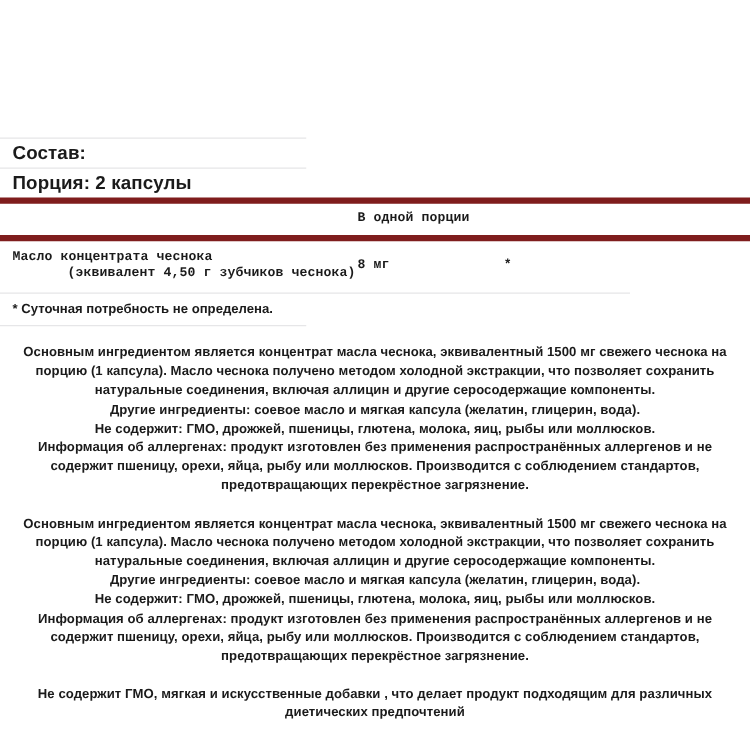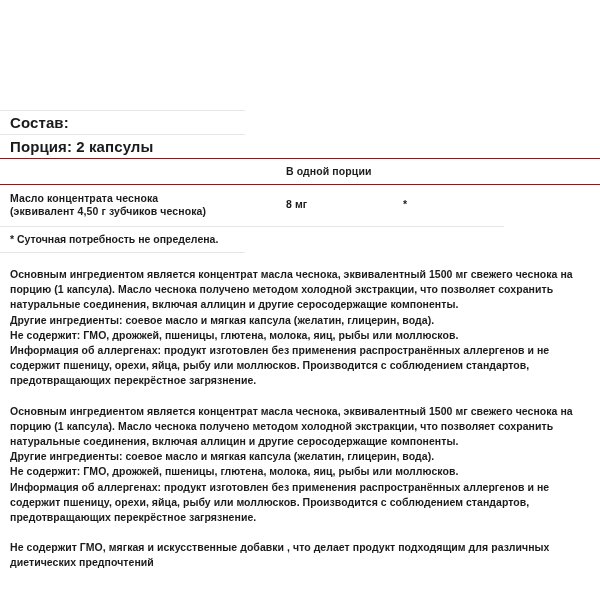--- a/index.html
+++ b/index.html
@@ -45,27 +45,28 @@
     font-weight: 700;
     line-height: 13px;
     letter-spacing: 0.1px;
   }
 
   
   .facts-row-wide {
     width: 600px;
     box-sizing: border-box;
     padding: 5px 0 5px 10px;
-    border-top: 1px solid #7f1d1d;
+    border-top: 5px solid #7f1d1d;
     display: flex;
     align-items: flex-start;
     font-size: 10.5px;
     font-weight: 700;
     line-height: 13px;
     letter-spacing: 0.1px;
+    font-family: Liberation Mono, monospace;
   }
 
   .facts-row-wide.header-row {
     padding-top: 6px;
     padding-bottom: 6px;
   }
 
   .facts-row-wide.nutrient-row {
     padding-top: 7px;
     padding-bottom: 8px;
@@ -81,20 +82,21 @@
   }
   .col-dv {
     flex: 1 1 auto;
   }
 
   .nutrient-name {
     font-weight: 700;
   }
   .nutrient-name .sub {
     display: block;
+    margin-left: 44px;
   }
   .nutrient-amount {
     font-weight: 700;
     padding-top: 6px;
   }
   .nutrient-dv {
     font-weight: 700;
     padding-top: 6px;
   }
 
@@ -112,20 +114,21 @@
     width: 245px;
     height: 1px;
     background: #e6e6e8;
   }
 
   
   .body-copy {
     padding: 0 10px 0 10px;
     box-sizing: border-box;
     width: 600px;
+    text-align: center;
   }
 
   .copy-block {
     font-size: 10.5px;
     font-weight: 700;
     line-height: 15.2px;
     letter-spacing: 0.05px;
     color: #1b1b1b;
     margin: 0;
   }

